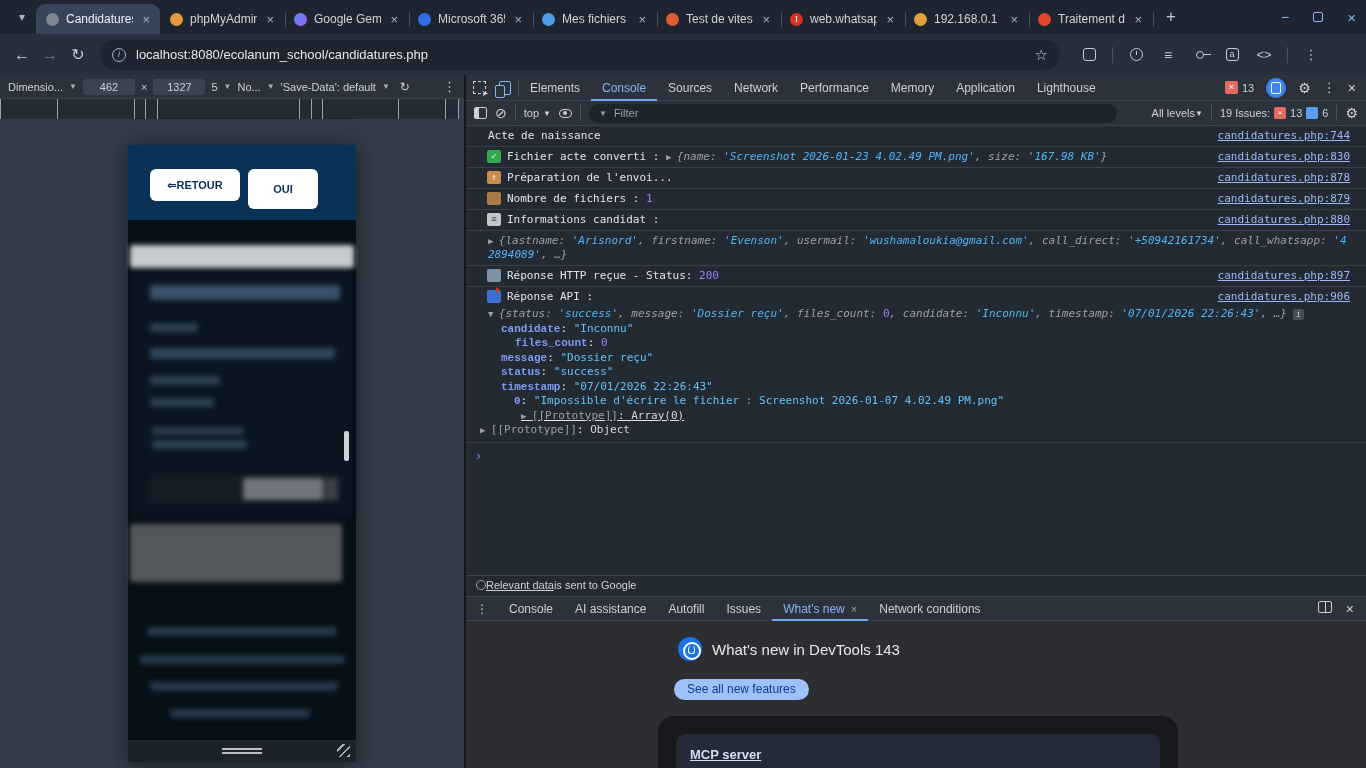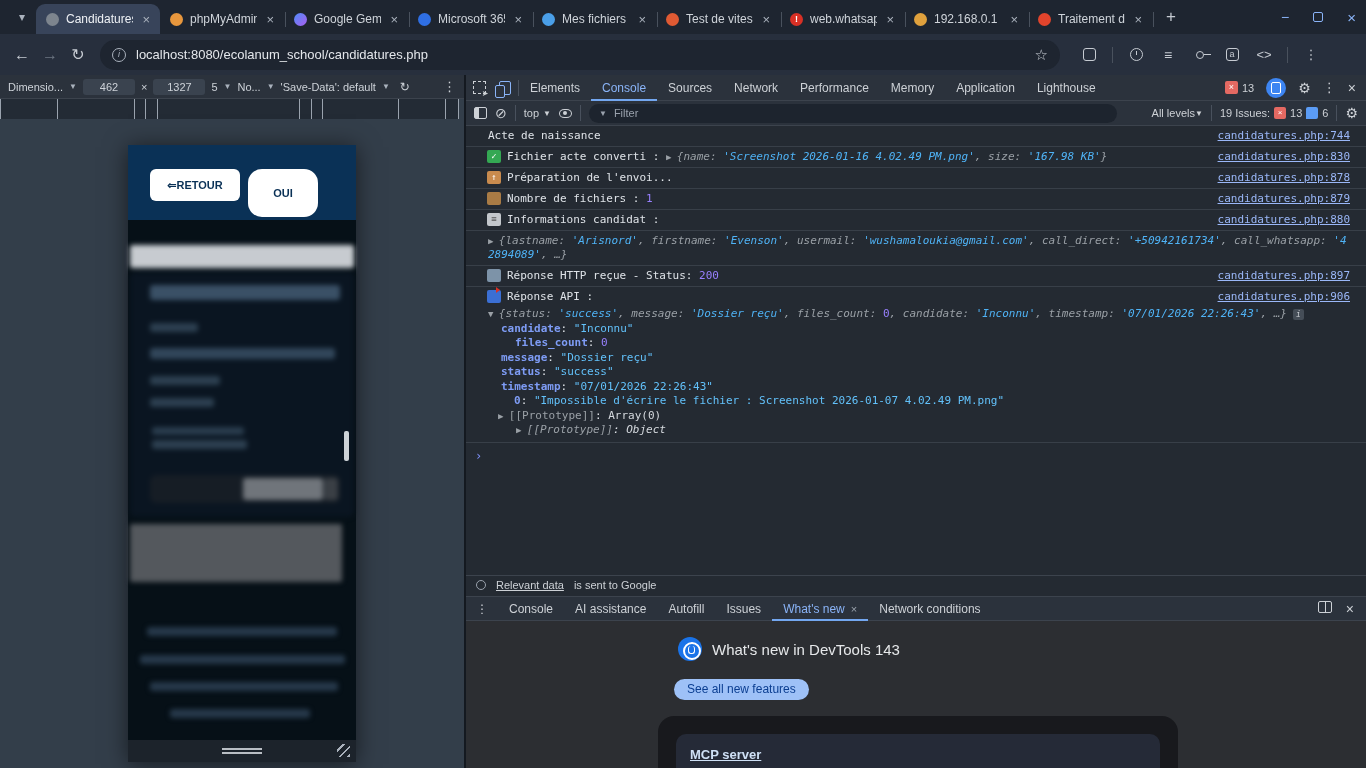--- a/index.html
+++ b/index.html
@@ -48,21 +48,21 @@
   .devbar .caret { font-size:8px; color:#aab2bd; }
   .devbar .rot { margin-left:4px; color:#cdd2d8; font-size:12px; }
   .devbar .kebab { margin-left:auto; color:#cdd2d8; }
   .mediabar { height:20px; background:#333e4a; display:flex; }
   .mq { height:100%; background:#232b35; border-left:1px solid #9aa3ae; }
   .mq:last-child{ border-right:1px solid #9aa3ae; }
   .canvas { position:relative; height:649px; }
   .device { position:absolute; left:128px; top:26px; width:228px; height:617px; background:#061017; box-shadow:0 2px 22px rgba(0,0,0,.55); }
   .dev-header { position:absolute; left:0; top:0; width:100%; height:75px; background:#0a3156; }
   .btn-retour { position:absolute; left:22px; top:24px; width:90px; height:32px; background:#fff; border:none; border-radius:6px; color:#0a3156; font-weight:bold; font-size:11px; }
-  .btn-oui { position:absolute; left:120px; top:24px; width:70px; height:48px; background:#fff; border:none; border-radius:14px; color:#0a3156; font-weight:bold; font-size:11px; }
+  .btn-oui { position:absolute; left:120px; top:24px; width:70px; height:40px; background:#fff; border:none; border-radius:6px; color:#0a3156; font-weight:bold; font-size:11px; }
   .dev-blur { position:absolute; inset:0; filter:blur(2.4px); }
   .shape { position:absolute; border-radius:3px; }
   .dev-scrollthumb { position:absolute; left:216px; top:286px; width:5px; height:30px; background:#cdd2d7; border-radius:2px; }
   .dev-bottombar { position:absolute; left:0; bottom:0; width:100%; height:22px; background:#1c232b; }
   .draghandle { position:absolute; left:94px; top:8px; width:40px; height:2px; background:#b9bec4; box-shadow:0 4px 0 #b9bec4; }
   .resize-corner { position:absolute; right:6px; top:4px; width:13px; height:13px; background:repeating-linear-gradient(135deg, transparent 0 4px, #aab2bd 4px 6px); }
 
   
   .devtools { position:absolute; left:466px; top:75px; width:900px; height:693px; background:#242a32; font-size:12px; }
   .dt-tabsrow { height:26px; background:#2b323c; border-bottom:1px solid #3c434d; display:flex; align-items:center; }
@@ -100,31 +100,31 @@
   .cicon { width:14px; height:13px; margin:0 6px 0 -1px; border-radius:2px; flex:0 0 14px; font-size:9px; color:#fff; text-align:center; line-height:13px; }
   .ci-check{background:#34a853;} .ci-upload{background:#c98b4e;} .ci-package{background:#a97b45;} .ci-clipboard{background:#c3c7cc; color:#555;} .ci-antenna{background:#7d93a8;} .ci-mailbox{background:#3b6fd4; position:relative;}
   .ci-mailbox::after{content:""; position:absolute; right:1px; top:-3px; width:0; height:0; border-left:4px solid #d93025; border-top:3px solid transparent; border-bottom:3px solid transparent;}
   .ctext { flex:1; line-height:14px; word-break:break-all; }
   .clink { margin-left:12px; color:#9ab7f8; text-decoration:underline; white-space:nowrap; }
   .sg-p { color:#dfe3e8; }
   .sg-d { color:#9aa0a6; font-style:italic; }
   .sg-s { color:#4fb3f6; font-style:italic; }
   .sg-sv { color:#62c1fa; }
   .sg-n { color:#9980ff; }
-  .sg-k { color:#7e9cf5; font-weight:bold; }
+  .sg-k { color:#7e9cf5; font-weight:bold;font-family:Liberation Mono, monospace; }
   .sg-g { color:#9aa0a6; }
   .sg-pv { color:#d5d9de; }
   .sg-c { color:#9aa0a6; font-size:9px; }
   .sg-info { display:inline-block; margin-left:6px; width:11px; height:11px; border-radius:2px; background:#454d57; color:#cdd1d6; font-size:8px; text-align:center; line-height:11px; font-style:italic; }
   .sg-hlk { color:#7e9cf5; font-weight:bold; background:#3e4a5a; }
   .sg-hlp { color:#dfe3e8; background:#3e4a5a; }
   .eline { line-height:14.5px; padding-right:8px; }
   .prompt { color:#7d8ff5; padding:6px 0 0 9px; font-size:12px; }
 
-  .privacy { position:absolute; left:0; top:500px; width:100%; height:19px; background:#242a32; border-top:1px solid #3c434d; display:flex; align-items:center; gap:10px; padding:0 10px; font-size:11px; color:#cdd1d6; }
+  .privacy { position:absolute; left:0; top:500px; width:100%; height:19px; background:#242a32; border-top:1px solid #3c434d; display:flex; align-items:center; gap:0; padding:0 10px; font-size:11px; color:#cdd1d6; }
   .ring { width:10px; height:10px; border:1.3px solid #9aa2ad; border-radius:50%; }
   .privacy .lnk { text-decoration:underline; }
 
   .drawer-tabs { position:absolute; left:0; top:521px; width:100%; height:25px; background:#2b323c; border-top:1px solid #3c434d; border-bottom:1px solid #3c434d; display:flex; align-items:center; color:#cdd1d6; }
   .dr-kebab { padding:0 10px; }
   .dr-tab { padding:0 11px; height:25px; display:flex; align-items:center; gap:6px; font-size:12px; cursor:pointer; }
   .dr-tab.active { color:#8ab4f8; box-shadow:inset 0 -2px 0 #73a7f0; }
   .dr-tab .x { font-size:11px; color:#9aa2ad; }
   .dr-right { margin-left:auto; display:flex; gap:14px; padding-right:12px; }
   .split-ico { width:14px; height:12px; border:1.5px solid #cdd1d6; border-radius:2px; position:relative; }
@@ -355,21 +355,21 @@
       <span class="gear">⚙</span>
     </div>
 
     <div class="con-log" id="con-log">
         <div class="crow">
           <span class="ctext"><span class="sg-p">Acte de naissance</span></span>
           <span class="clink">candidatures.php:744</span>
         </div>
         <div class="crow">
           <span class="cicon ci-check">✓</span>
-          <span class="ctext"><span class="sg-p">Fichier acte converti : </span><span class="sg-c">▶ </span><span class="sg-d">{name: </span><span class="sg-s">'Screenshot 2026-01-16 4.02.49 PM.png'</span><span class="sg-d">, size: </span><span class="sg-s">'167.98 KB'</span><span class="sg-d">}</span></span>
+          <span class="ctext"><span class="sg-p">Fichier acte converti : </span><span class="sg-c">▶ </span><span class="sg-d">{name: </span><span class="sg-s">'Screenshot 2026-01-23 4.02.49 PM.png'</span><span class="sg-d">, size: </span><span class="sg-s">'167.98 KB'</span><span class="sg-d">}</span></span>
           <span class="clink">candidatures.php:830</span>
         </div>
         <div class="crow">
           <span class="cicon ci-upload">↑</span>
           <span class="ctext"><span class="sg-p">Préparation de l'envoi...</span></span>
           <span class="clink">candidatures.php:878</span>
         </div>
         <div class="crow">
           <span class="cicon ci-package"></span>
           <span class="ctext"><span class="sg-p">Nombre de fichiers : </span><span class="sg-n">1</span></span>
@@ -394,22 +394,22 @@
           <span class="clink">candidatures.php:906</span>
         </div>
         <div style="border-bottom: 1px solid rgb(56, 63, 72); padding-bottom: 4px;">
           <div class="eline" style="padding-left: 22px;"><span class="sg-c">▼ </span><span class="sg-d">{status: </span><span class="sg-s">'success'</span><span class="sg-d">, message: </span><span class="sg-s">'Dossier reçu'</span><span class="sg-d">, files_count: </span><span class="sg-n">0</span><span class="sg-d">, candidate: </span><span class="sg-s">'Inconnu'</span><span class="sg-d">, timestamp: </span><span class="sg-s">'07/01/2026 22:26:43'</span><span class="sg-d">, …}</span><span class="sg-info">i</span></div>
           <div class="eline" style="padding-left: 35px;"><span class="sg-k">candidate</span><span class="sg-p">: </span><span class="sg-sv">"Inconnu"</span></div>
           <div class="eline" style="padding-left: 49px;"><span class="sg-k">files_count</span><span class="sg-p">: </span><span class="sg-n">0</span></div>
           <div class="eline" style="padding-left: 35px;"><span class="sg-k">message</span><span class="sg-p">: </span><span class="sg-sv">"Dossier reçu"</span></div>
           <div class="eline" style="padding-left: 35px;"><span class="sg-k">status</span><span class="sg-p">: </span><span class="sg-sv">"success"</span></div>
           <div class="eline" style="padding-left: 35px;"><span class="sg-k">timestamp</span><span class="sg-p">: </span><span class="sg-sv">"07/01/2026 22:26:43"</span></div>
           <div class="eline" style="padding-left: 48px;"><span class="sg-k">0</span><span class="sg-p">: </span><span class="sg-sv">"Impossible d'écrire le fichier : Screenshot 2026-01-07 4.02.49 PM.png"</span></div>
-          <div class="eline" style="padding-left: 32px;"><span class="sg-c">▶ </span><span class="sg-g">[[Prototype]]</span><span class="sg-p">: </span><span class="sg-pv">Array(0)</span></div>
-          <div class="eline" style="padding-left: 50px; font-style: italic;"><span class="sg-c">▶ </span><span class="sg-g">[[Prototype]]</span><span class="sg-p">: </span><span class="sg-pv">Object</span></div>
+          <div class="eline" style="padding-left: 55px; text-decoration: underline;"><span class="sg-c">▶ </span><span class="sg-g">[[Prototype]]</span><span class="sg-p">: </span><span class="sg-pv">Array(0)</span></div>
+          <div class="eline" style="padding-left: 14px;"><span class="sg-c">▶ </span><span class="sg-g">[[Prototype]]</span><span class="sg-p">: </span><span class="sg-pv">Object</span></div>
         </div>
         <div class="prompt">›</div>
       </div>
 
     <div class="privacy">
       <span class="ring"></span>
       <span class="lnk">Relevant data</span>
       <span> is sent to Google</span>
     </div>
 

